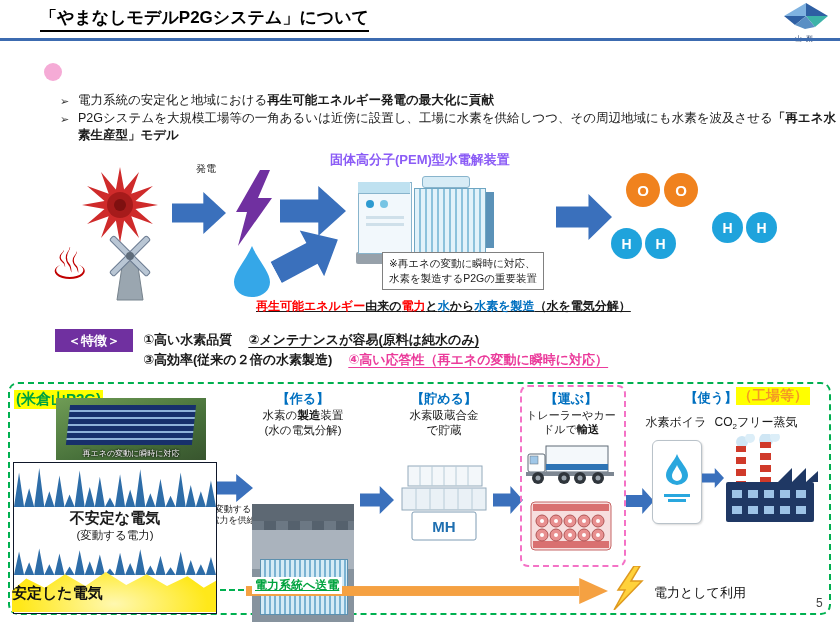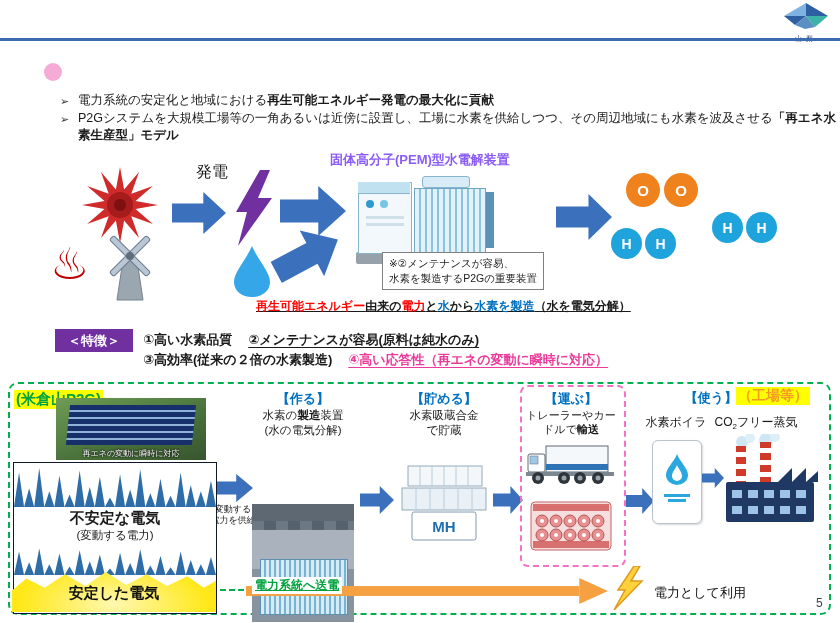--- a/index.html
+++ b/index.html
@@ -7,21 +7,21 @@
     font-family:"Liberation Sans","DejaVu Sans",sans-serif;color:#1a1a1a;}
   .abs{position:absolute;}
   .title{font-size:17px;font-weight:bold;color:#000;border-bottom:2.5px solid #000;padding-bottom:1px;white-space:nowrap;}
   .rule{background:#3C6BB0;}
   .logo-cap{display:block;text-align:center;font-size:7px;color:#1F3864;letter-spacing:4px;margin-top:1px;}
   .sec-heading{font-size:15.5px;font-weight:bold;color:#2058A8;white-space:nowrap;}
   .dot{border-radius:50%;background:#F5ABD6;}
   .bullet{font-size:12.5px;line-height:17px;color:#1a1a1a;padding-left:20px;position:absolute;}
   .bullet .mk{position:absolute;left:2px;top:1px;font-size:11px;color:#333;}
   .pem{font-size:13px;font-weight:bold;color:#8b5cf6;white-space:nowrap;}
-  .plain13{font-size:16px;white-space:nowrap;}
+  .plain13{font-size:10px;white-space:nowrap;}
   .onsen{font-size:44px;color:#C00000;line-height:1;}
   .arr{display:block;}
   .arr polygon{fill:#3A70BC;}
   .note{background:#fff;border:1.5px solid #808080;font-size:10.5px;line-height:15px;padding:3px 6px;white-space:nowrap;}
   .mol{border-radius:50%;display:flex;align-items:center;justify-content:center;color:#fff;font-weight:bold;}
   .mol.o{background:#F0821E;font-size:15px;}
   .mol.h{background:#1FA3DC;font-size:14px;}
   .formula{font-size:12px;font-weight:bold;white-space:nowrap;}
   .formula .red{color:#FF0000}.formula .blue{color:#0070C0}.formula .blk{color:#1a1a1a}
   .featbox{background:#7030A0;color:#fff;font-size:13px;font-weight:bold;text-align:center;line-height:23px;}
@@ -39,21 +39,21 @@
   .emsbox{background:#fff;border:1px solid #999;border-radius:4px;text-align:center;}
   .emsbox .lbl{font-size:10px;font-weight:bold;color:#1F3864;margin-top:2px;}
   .ems-device{margin:3px auto 0;width:20px;height:32px;border:1px solid #8ab0cc;border-radius:3px;background:#fbfdfe;}
   .ems-device .scr{margin:4px auto 0;width:12px;height:9px;background:#9fd0ea;}
   .gpanel{background:#fff;border:1px solid #0f172a;}
   .spikes{display:block;}
   .spikes path{fill:#2E6DA8;}
   .unst1{font-size:15px;font-weight:600;text-align:center;white-space:nowrap;}
   .unst2{font-size:11.5px;text-align:center;white-space:nowrap;}
   .yellow{clip-path:polygon(0 100%,0 60%,7% 38%,16% 55%,26% 30%,36% 52%,46% 26%,56% 50%,66% 30%,76% 52%,86% 34%,94% 55%,100% 42%,100% 100%);
-     background:radial-gradient(ellipse at 50% 85%,#fff8b0 0%,#FFE81A 65%);text-align:center;}
+     background:radial-gradient(ellipse at 50% 85%,#fff8b0 0%,#FFE81A 65%);text-align:left;}
   .yellow span{display:inline-block;margin-top:26px;font-size:15px;font-weight:bold;color:#111;}
   .bt-title{font-size:13px;font-weight:bold;color:#0070C0;text-align:center;white-space:nowrap;}
   .bt-text{font-size:11.5px;text-align:center;white-space:nowrap;color:#1a1a1a;}
   .mfoto{background:linear-gradient(180deg,#5d6873 0%,#5d6873 14%,#aab3bd 14%,#aab3bd 55%,#87939e 55%,#87939e 100%);position:relative;overflow:hidden;}
   .mfoto .mach{position:absolute;left:8%;bottom:6%;width:84%;height:46%;
      background:repeating-linear-gradient(90deg,#d5ebf6 0 3px,#7ab2d2 3px 5px);border:1px solid #5d90ae;}
   .mfoto .beam{position:absolute;left:0;top:14%;width:100%;height:8%;background:repeating-linear-gradient(90deg,#6c7884 0 12px,#55616d 12px 24px);}
   .pinkbox{border:2px dashed #F472C6;border-radius:8px;}
   .tagline{font-size:14px;font-weight:bold;color:#F59A23;background:#FFFF00;padding:0 2px;white-space:nowrap;}
   .sm9{font-size:9px;line-height:11px;text-align:center;white-space:nowrap;}
@@ -64,20 +64,21 @@
   .btxt{margin:3px auto 0;width:26px;height:3px;background:#29A7DE;}
   .btxt2{margin:2px auto 0;width:18px;height:3px;background:#29A7DE;}
   .dashes{border-top:2.5px dashed #00B050;}
   sub{font-size:8px;}
 </style>
 </head>
 <body>
 
 <div class="slide">
 
+  <div class="abs title" style="left:40px;top:6px;">「やまなしモデルP2Gシステム」について</div>
   <div class="abs" style="left:782px;top:3px;width:48px;">
     <svg width="48" height="26" viewBox="0 0 44 26">
       <polygon points="0,13 22,0 22,13" fill="#7fb2e0"></polygon>
       <polygon points="22,0 44,13 22,13" fill="#2e5fa3"></polygon>
       <polygon points="0,13 22,13 11,22" fill="#2e5fa3"></polygon>
       <polygon points="22,13 44,13 31,24" fill="#3cb3a8"></polygon>
       <polygon points="11,22 22,13 31,24 21,26" fill="#5a8fc4"></polygon>
     </svg>
     <span class="logo-cap">山梨</span>
   </div>
@@ -152,21 +153,21 @@
     <div class="abs" style="left:14px;top:32px;width:8px;height:8px;border-radius:50%;background:#2e9ad0;"></div>
     <div class="abs" style="left:28px;top:32px;width:8px;height:8px;border-radius:50%;background:#77c4e4;"></div>
     <div class="abs" style="left:14px;top:48px;width:38px;height:3px;background:#cfe0ea;"></div>
     <div class="abs" style="left:14px;top:55px;width:38px;height:3px;background:#cfe0ea;"></div>
     <div class="abs" style="left:70px;top:8px;width:46px;height:10px;background:#d7ecf6;border:1px solid #88b4cc;border-radius:3px;"></div>
     <div class="abs" style="left:62px;top:20px;width:70px;height:64px;background:repeating-linear-gradient(90deg,#e2f2fa 0 4px,#8cc2dc 4px 6px);border:1px solid #6fa6c2;"></div>
     <div class="abs" style="left:134px;top:24px;width:8px;height:56px;background:#5b92b8;"></div>
   </div>
 
   <div class="abs note" style="left:382px;top:252px;">
-    <div>※②メンテナンスが容易、</div>
+    <div>※再エネの変動に瞬時に対応、</div>
     <div>水素を製造するP2Gの重要装置</div>
   </div>
 
   <svg class="abs arr" style="left:556px;top:194px;" width="56" height="46" viewBox="0 0 100 70" preserveAspectRatio="none">
     <polygon points="0,19 58,19 58,0 100,35 58,70 58,51 0,51"></polygon>
   </svg>
 
   <div class="abs mol o" style="left:626px;top:173px;width:34px;height:34px;">
       <span>O</span>
     </div>

